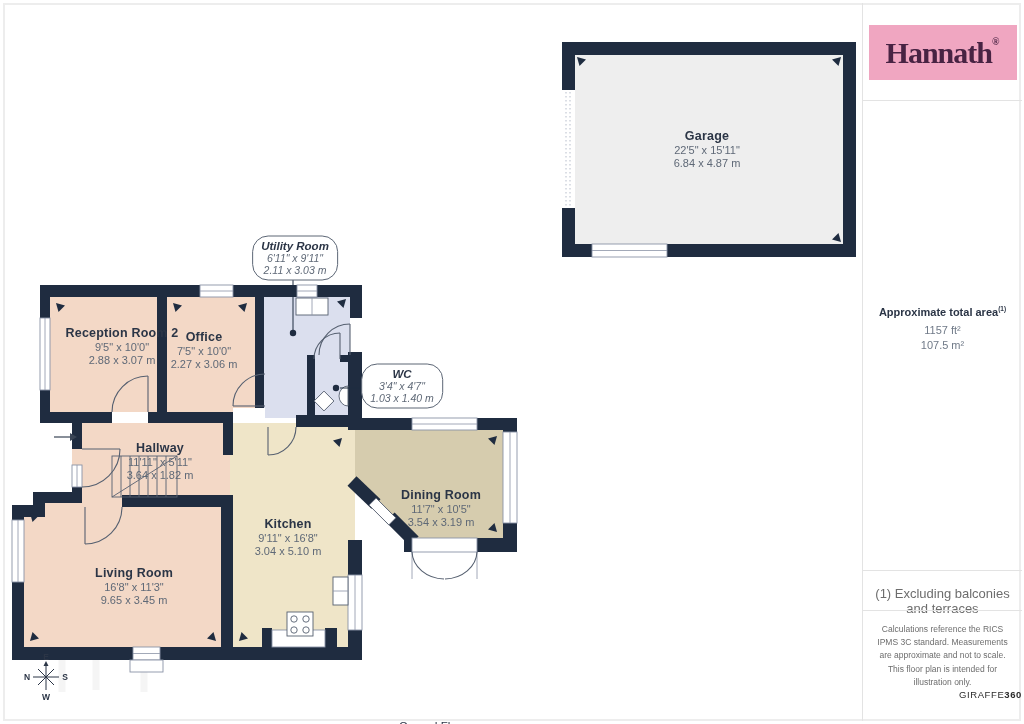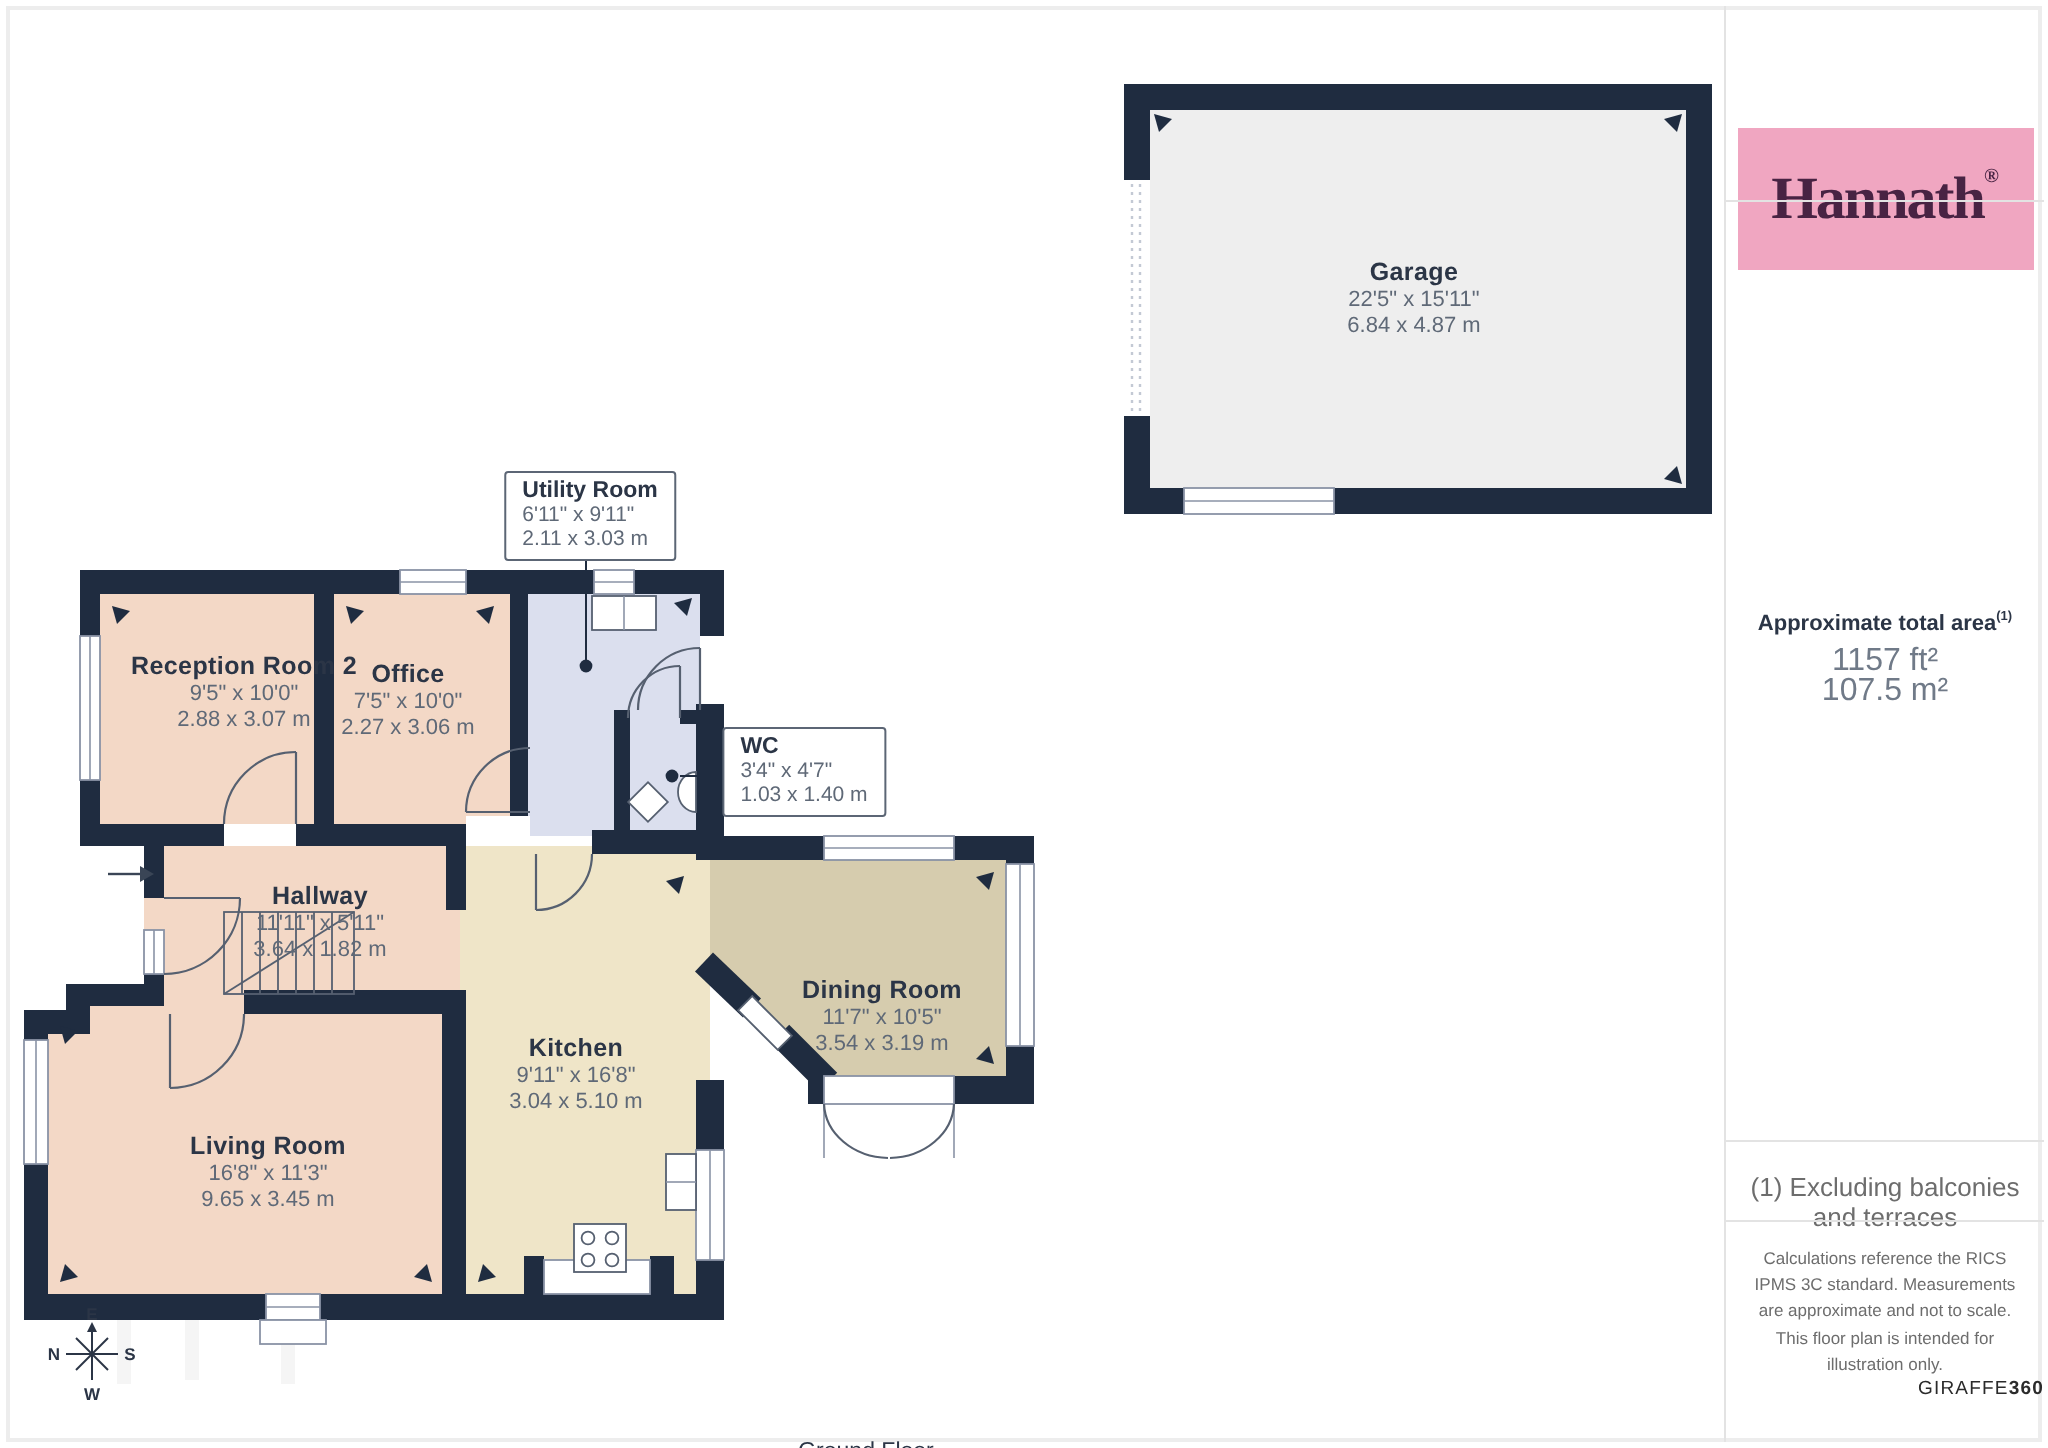--- a/index.html
+++ b/index.html
@@ -19,43 +19,43 @@
   .cmk{fill:var(--c-wall,#1f2c40);}
   .leader{stroke:var(--c-wall,#1f2c40);stroke-width:1;}
   .wm{fill:none;stroke:#ededed;stroke-width:7;opacity:.55;}
 
   
   .room-label{position:absolute;transform:translate(-50%,-50%);text-align:center;
               color:var(--c-text,#2b3546);white-space:nowrap;z-index:3;}
   .room-label .t{font-weight:bold;font-size:12.5px;letter-spacing:.2px;}
   .room-label .d{font-size:11px;color:var(--c-dim,#5f6977);margin-top:1px;}
 
-  .callout{position:absolute;transform:translate(-50%,-50%);
-           background:#fff;border:1.5px solid #5c6675;border-radius:2px;
-           padding:3px 8px 4px 8px;color:var(--c-text,#2b3546);white-space:nowrap;z-index:4;}
+  .callout{position:absolute;transform:translate(-50%,-50%);text-align:center;
+           background:#fff;border:1.5px solid #5c6675;border-radius:16px;
+           padding:3px 8px 4px 8px;color:var(--c-text,#2b3546);white-space:nowrap;z-index:4;font-style:italic;}
   .callout .t{font-weight:bold;font-size:11.5px;}
   .callout .d{font-size:10.5px;color:var(--c-dim,#5f6977);margin-top:0px;}
 
   .floor-label{position:absolute;transform:translate(-50%,-50%);font-size:11.5px;
                font-weight:normal;color:var(--c-text,#2b3546);z-index:3;white-space:nowrap;margin-top:19px;}
 
   
   .sidebar{position:absolute;left:862px;top:3px;width:159px;height:718px;
            border-left:1px solid #e3e3e3;}
   .sb-logo{position:absolute;top:22px;left:50%;transform:translateX(-50%);
-           width:148px;height:71px;background:var(--c-brandbg,#f0a6c1);
-           display:flex;align-items:center;justify-content:center;margin-top:39px;}
+           width:148px;height:55px;background:var(--c-brandbg,#f0a6c1);
+           display:flex;align-items:center;justify-content:center;}
   .sb-logo .wordmark{font-family:"Liberation Serif", serif;font-weight:bold;
            font-size:30px;letter-spacing:-1px;color:var(--c-brandfg,#482343);line-height:1;}
   .sb-logo sup{font-size:10px;vertical-align:18px;letter-spacing:0;}
   .sb-hr{position:absolute;left:0;width:100%;border-top:1px solid #e3e3e3;height:0;}
   .sb-area{position:absolute;top:302px;width:100%;text-align:center;color:var(--c-text,#2b3546);}
   .sb-area .lbl{font-weight:bold;font-size:11px;}
   .sb-area .lbl sup{font-size:6.5px;vertical-align:5px;}
-  .sb-area .val{font-size:16px;color:#707a88;margin-top:5px;line-height:15px;}
+  .sb-area .val{font-size:11px;color:#707a88;margin-top:5px;line-height:15px;}
   .sb-note{position:absolute;top:583px;width:100%;text-align:center;
            font-size:13px;color:#6d6d6d;}
   .sb-disc{position:absolute;top:620px;left:0;width:100%;box-sizing:border-box;
            padding:0 13px;text-align:center;font-size:8.5px;line-height:1.55;color:#6d6d6d;}
   .sb-giraffe{position:absolute;top:686px;width:100%;text-align:right;
            font-size:9.5px;letter-spacing:.6px;color:#2b2b2b;}
   .sb-giraffe b{font-weight:bold;}
 </style>
 </head>
 <body>

